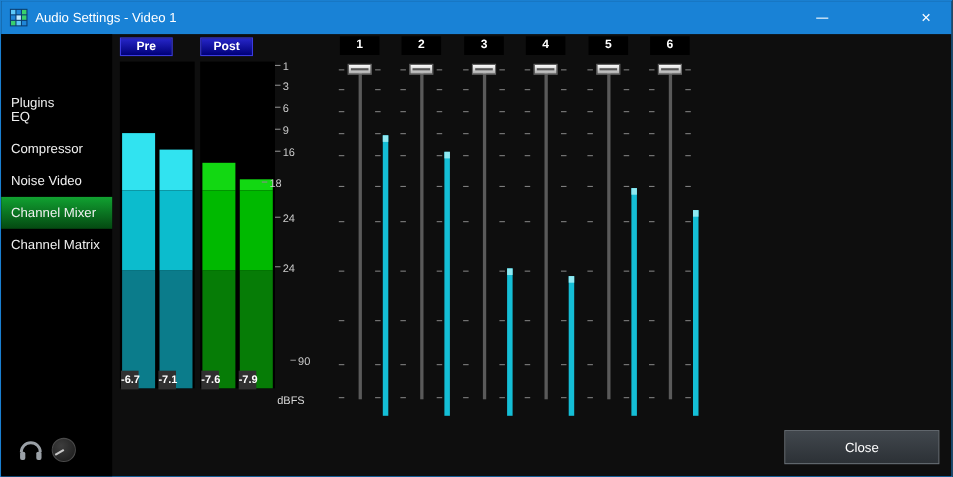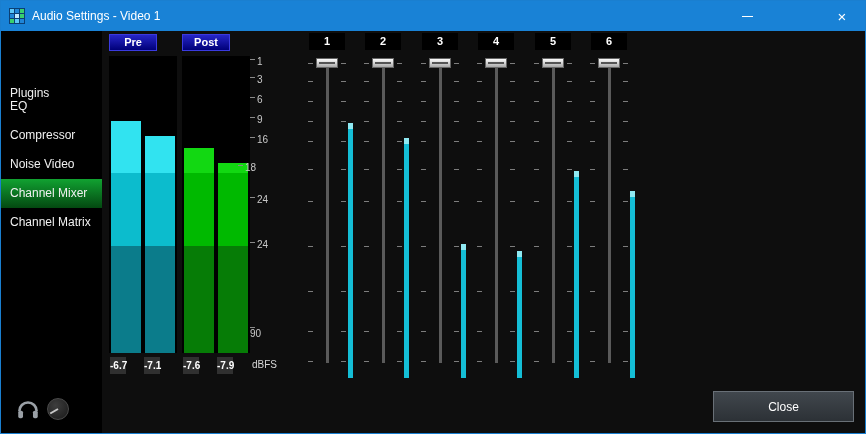--- a/index.html
+++ b/index.html
@@ -27,21 +27,21 @@
              box-sizing:border-box;font-size:12px;color:#f0f0f0;cursor:pointer;white-space:nowrap;}
   .side-item.selected{background:linear-gradient(180deg,#11a231 0%,#0a7020 55%,#044911 100%);}
   
   .group-header{position:absolute;top:33px;width:48px;height:17px;box-sizing:border-box;
                 background:linear-gradient(#2626c8,#000078);border:1px solid #3a3ae0;
                 color:#fff;font-size:11px;font-weight:bold;text-align:center;line-height:15px;}
   .group-header.pre{left:108px;}  .group-header.post{left:181px;}
   .meter-col{position:absolute;top:55px;width:68px;height:297px;background:#000;}
   .meter-col.pre{left:108px;} .meter-col.post{left:181px;}
   .mbar{position:absolute;}
-  .mval{position:absolute;top:356px;width:16px;height:17px;background:#303030;color:#fff;
+  .mval{position:absolute;top:336px;width:16px;height:17px;background:#303030;color:#fff;
         font-size:10px;font-weight:bold;text-align:center;line-height:17px;}
   
   .scale-label{position:absolute;font-size:10px;color:#c9c9c9;display:flex;align-items:flex-start;}
   .scale-tick{width:5px;height:1px;background:#8a8a8a;margin:3px 2px 0 0;}
   .dbfs{position:absolute;left:251px;top:358px;font-size:10px;color:#d6d6d6;}
   
   .ch-header{position:absolute;top:32px;width:36px;height:17px;background:#000;color:#fff;
              font-size:11px;font-weight:bold;text-align:center;line-height:17px;}
   .tick{position:absolute;width:5px;height:1px;background:#7d7d7d;}
   .ch-track{position:absolute;top:62px;width:3px;height:300px;background:#5a5a5a;cursor:pointer;}
@@ -145,21 +145,21 @@
         <span>18</span>
       </div>
       <div class="scale-label" style="left: 249px; top: 193px;">
         <div class="scale-tick"></div>
         <span>24</span>
       </div>
       <div class="scale-label" style="left: 249px; top: 238px;">
         <div class="scale-tick"></div>
         <span>24</span>
       </div>
-      <div class="scale-label" style="left: 249px; top: 323px; flex-direction: column;">
+      <div class="scale-label" style="left: 263px; top: 323px;">
         <div class="scale-tick"></div>
         <span>90</span>
       </div>
       <div class="ch-header" style="left: 308px;">1</div>
       <div class="tick" style="left: 307px; top: 62px;"></div>
       <div class="tick" style="left: 340px; top: 62px;"></div>
       <div class="tick" style="left: 307px; top: 80px;"></div>
       <div class="tick" style="left: 340px; top: 80px;"></div>
       <div class="tick" style="left: 307px; top: 100px;"></div>
       <div class="tick" style="left: 340px; top: 100px;"></div>

